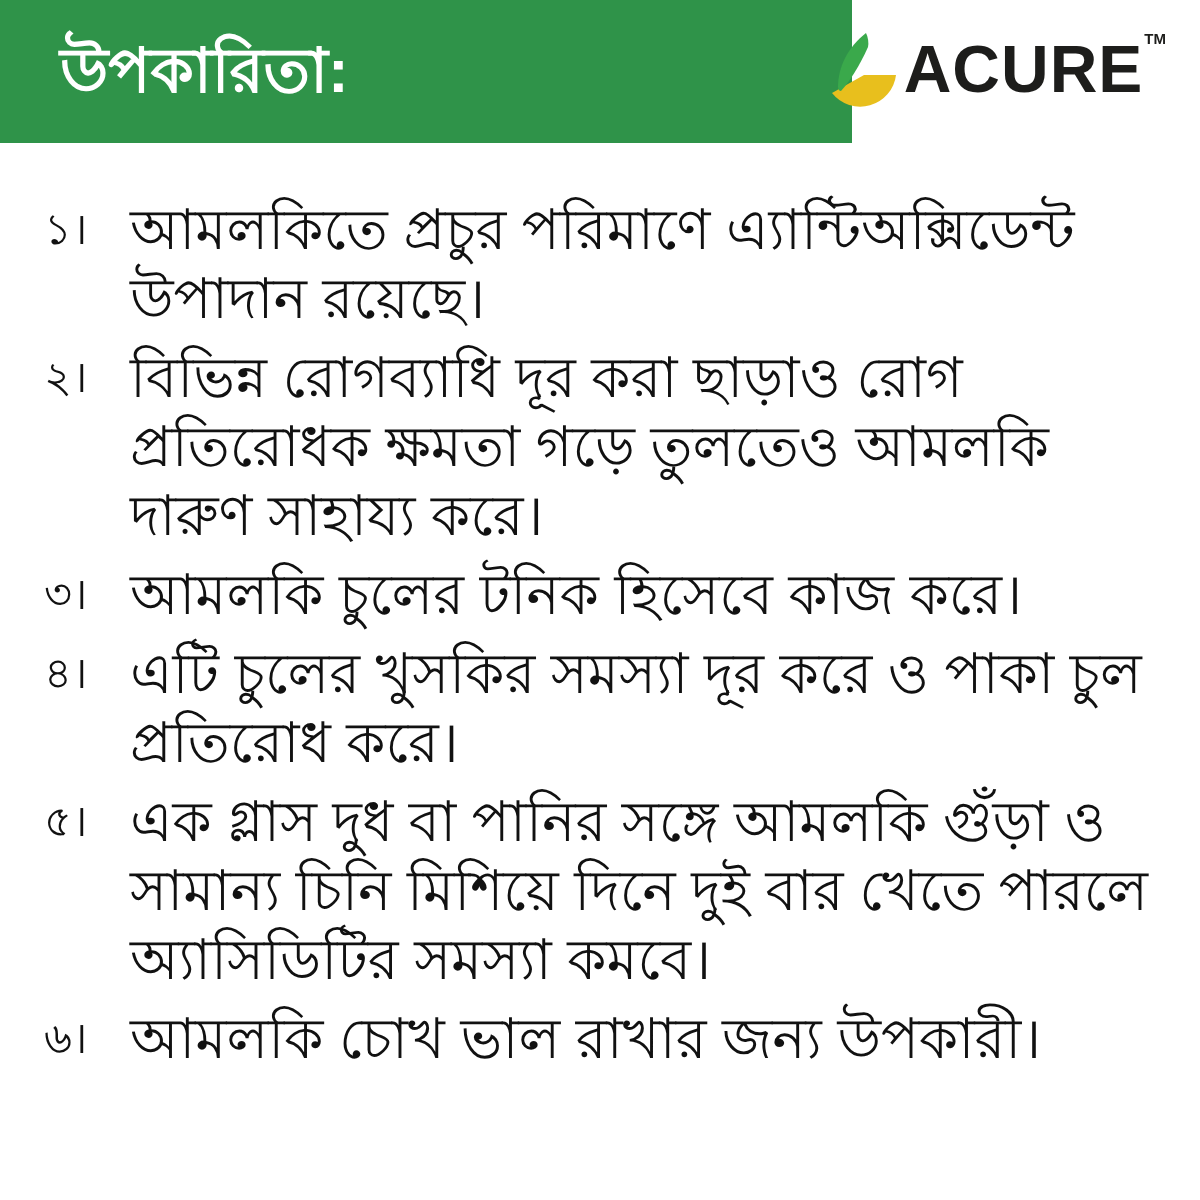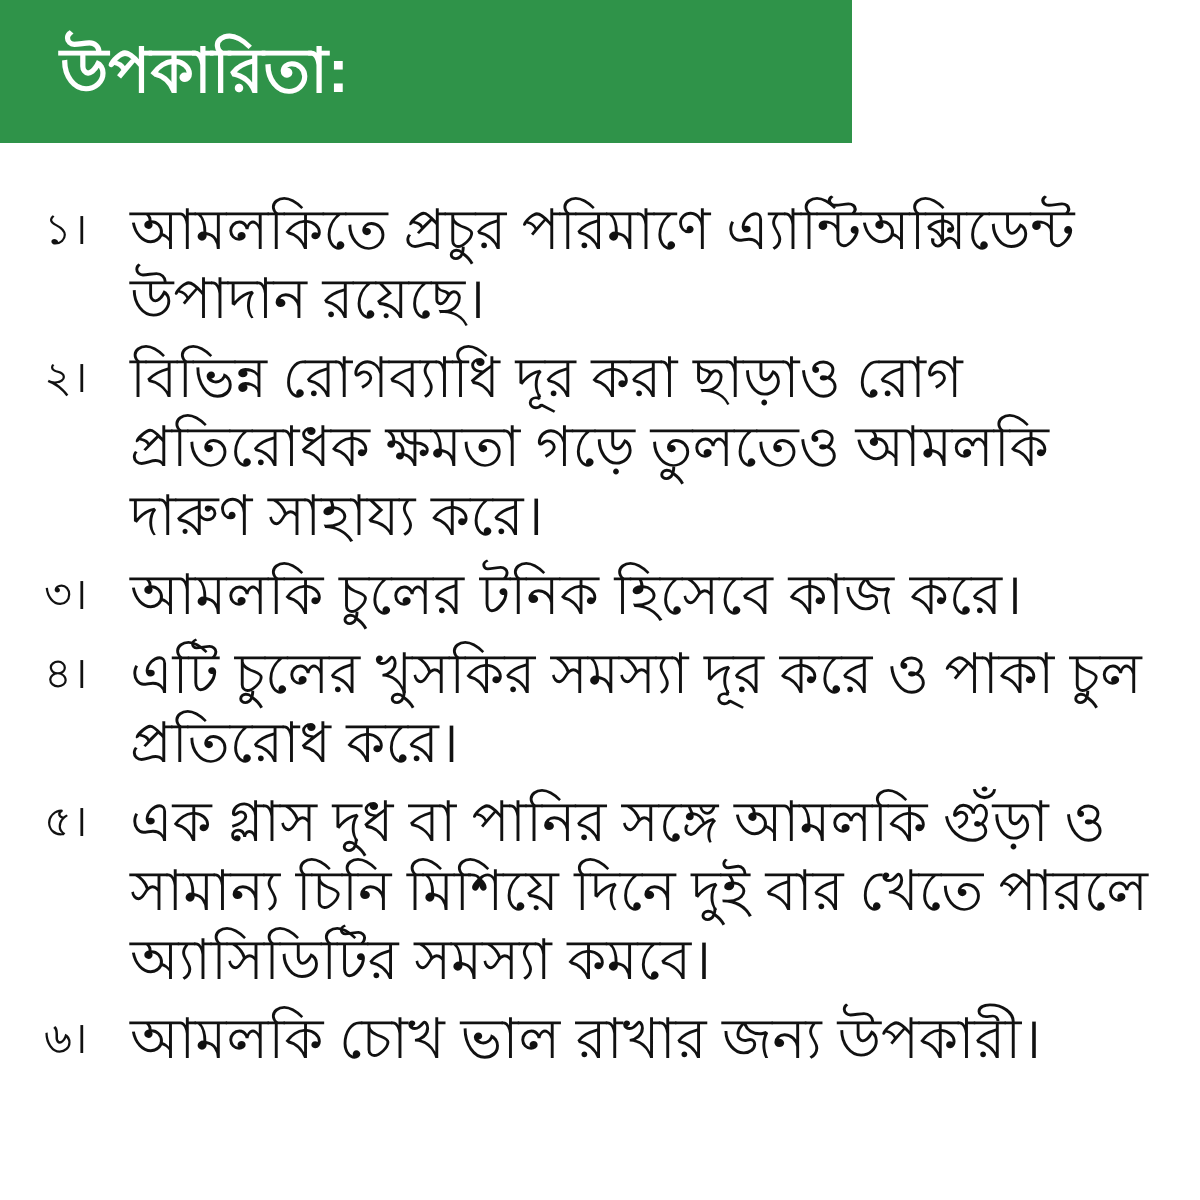--- a/index.html
+++ b/index.html
@@ -121,20 +121,30 @@
 </style>
 </head>
 <body>
 
 <div class="page">
 
   <div class="header">
     <div class="header-band"></div>
     <div class="header-title">উপকারিতা:</div>
 
+    <div class="logo">
+      <span class="logo-mark">
+        <svg width="76" height="76" viewBox="0 0 76 76" xmlns="http://www.w3.org/2000/svg">
+          <path d="M6 62 A36 36 0 0 0 70 44 L38 44 Z" fill="#e8bf1d"></path>
+          <path d="M40 2 C22 16 12 36 12 56 C12 58 13 60 15 60 C24 50 34 34 42 16 C43 12 42 6 40 2 Z" fill="#3aa94b"></path>
+        </svg>
+      </span>
+      <span class="logo-text">ACURE</span>
+      <span class="logo-tm">TM</span>
+    </div>
   </div>
 
   <div class="content">
     <ul class="benefit-list">
       <li class="benefit-item">
         <span class="benefit-num">১।</span>
         <span class="benefit-text">আমলকিতে প্রচুর পরিমাণে এ্যান্টিঅক্সিডেন্ট উপাদান রয়েছে।</span>
       </li>
       <li class="benefit-item">
         <span class="benefit-num">২।</span>

